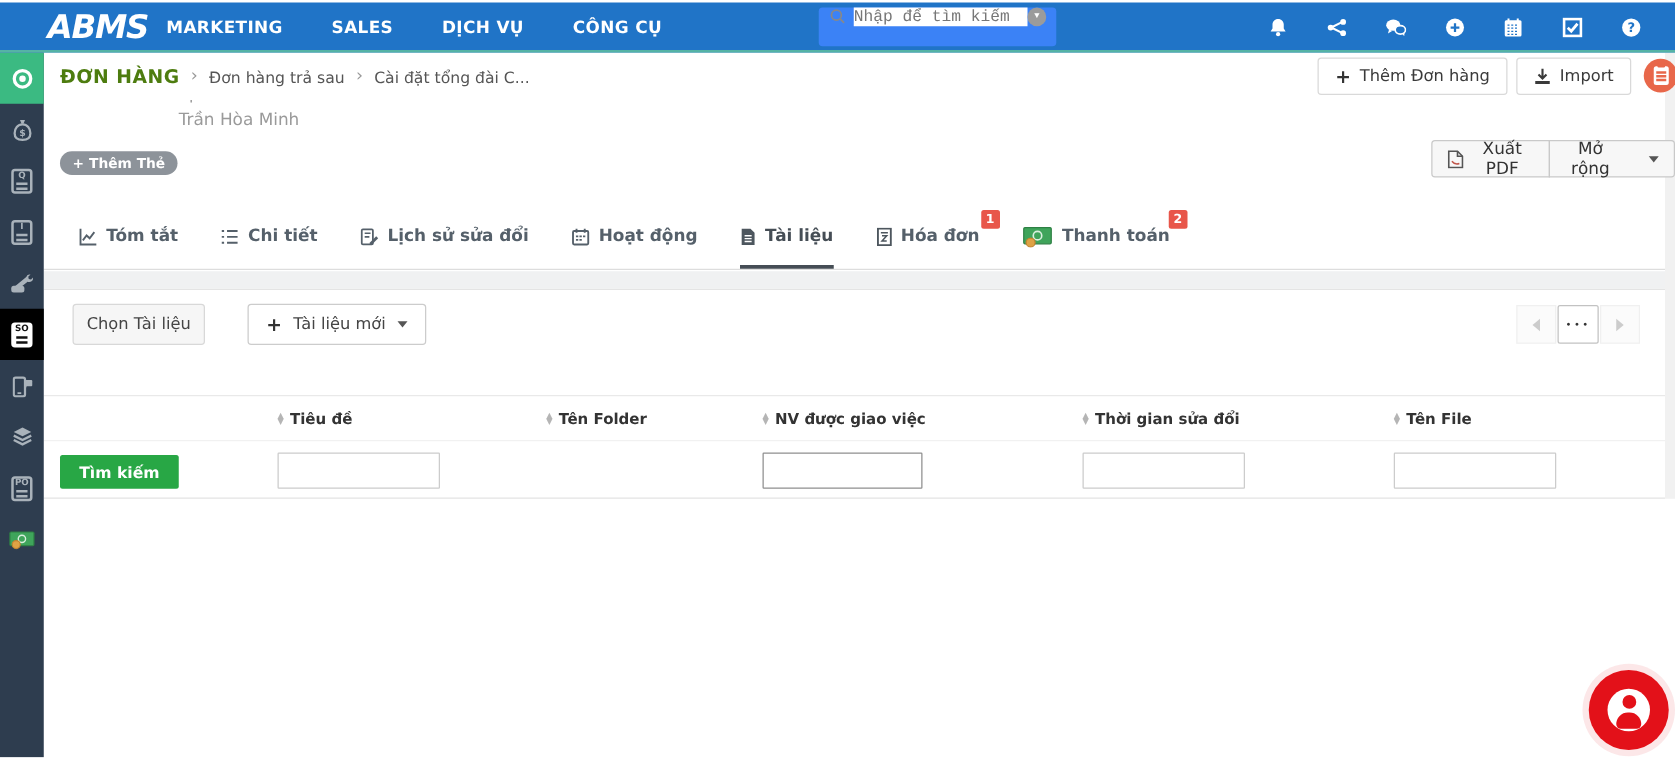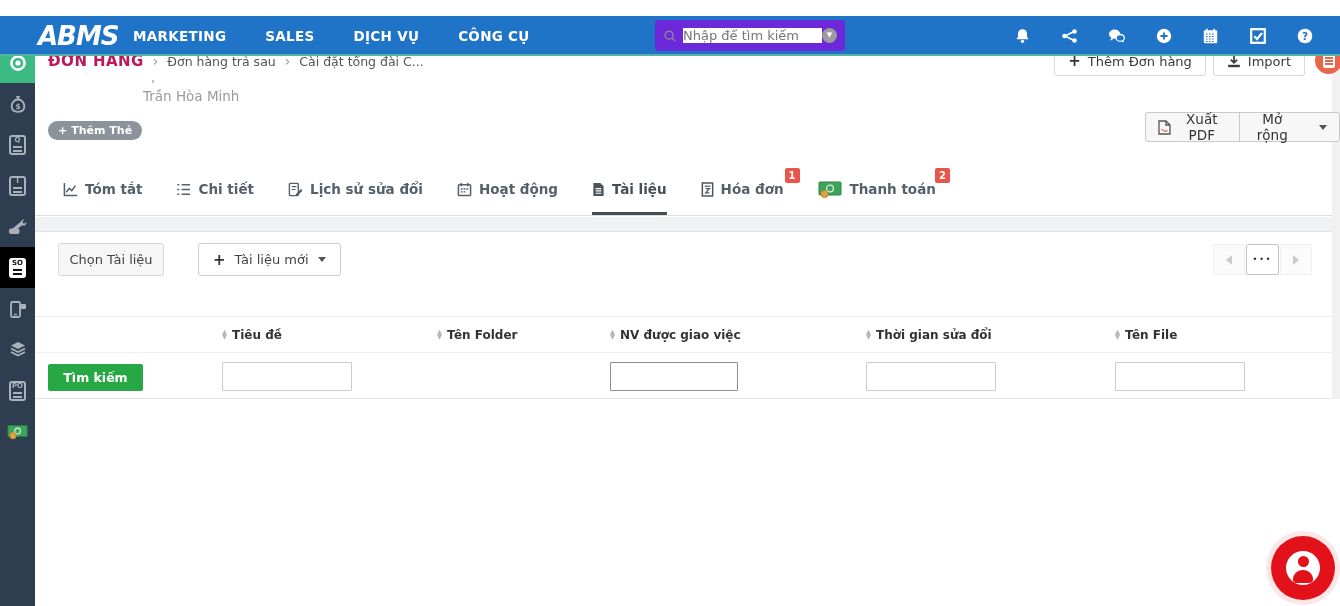--- a/index.html
+++ b/index.html
@@ -1,29 +1,29 @@
 <!DOCTYPE html>
 <html><head>
 <meta charset="utf-8">
 <style>
   * { margin:0; padding:0; box-sizing:border-box; }
   html,body { width:1340px; height:606px; overflow:hidden; background:#fff;
               font-family:"DejaVu Sans","Liberation Sans",sans-serif; }
   .page { position:relative; width:1340px; height:606px; background:#fff; overflow:hidden; }
 
   
-  .topbar { position:absolute; left:0; top:16px; width:1340px; height:40px;
+  .topbar { position:absolute; left:0; top:2px; width:1340px; height:40px;
             background:#2074c7; border-bottom:2px solid #55b3a5; z-index:20; overflow:visible; }
   .logo { position:absolute; left:38px; top:0; line-height:40px; color:#fff;
           font-size:26px; font-weight:800; font-style:italic; letter-spacing:-1px; }
   .topnav { position:absolute; left:133px; top:0; height:40px; display:flex; gap:39px; }
   .topnav .nav-item { line-height:40px; color:#fff; font-size:13.5px; font-weight:700;
                       letter-spacing:.3px; cursor:pointer; white-space:nowrap; }
-  .searchbox { position:absolute; left:655px; top:4px; width:190px; height:31px; background:#6d28d9;
-               border-radius:3px; display:flex; align-items:center; padding:0 8px; }
+  .searchbox { position:absolute; left:655px; top:4px; width:190px; height:31px; background:#3b82f6;
+               border-radius:3px; display:flex; align-items:flex-start; padding:0 8px;font-family:Liberation Mono, monospace; }
   .searchbox input { flex:1; min-width:0; border:none; outline:none; font-size:13px; color:#555;
                      margin-left:6px; font-family:inherit; }
   .searchbox input::placeholder { color:#777; }
   .chev-circle { width:15px; height:15px; border-radius:50%; background:#9b9b9b; color:#fff;
                  display:flex; align-items:center; justify-content:center; flex:none; }
   .chev-circle::before { content:"▼"; font-size:7px; line-height:1; }
   .hicons { position:absolute; left:1014px; top:0; height:40px; display:flex; align-items:center; gap:30px; }
   .hicon { width:17px; height:17px; display:flex; align-items:center; justify-content:center; cursor:pointer; flex:none; }
 
   
@@ -35,21 +35,21 @@
             flex-direction:column; align-items:center; justify-content:center; }
   .doc-ic .ltr { color:#a9b2ba; font-size:7px; font-weight:bold; line-height:7px; letter-spacing:0; }
   .doc-ic .ln { width:9px; border-top:2px solid #a9b2ba; margin-top:2px; }
   .doc-ic.inverse { background:#fff; border-color:#fff; }
   .doc-ic.inverse .ltr { color:#111; }
   .doc-ic.inverse .ln { border-color:#111; }
 
   
   .crumb-bar { position:absolute; left:35px; top:42px; width:1297px; height:38px; background:#fff; z-index:6; }
   .bc-wrap { position:absolute; left:13px; top:0; height:38px; display:flex; align-items:center; gap:9px; }
-  .bc-title { font-size:15px; font-weight:700; color:#be185d; letter-spacing:.4px; }
+  .bc-title { font-size:15px; font-weight:700; color:#4d7c0f; letter-spacing:.4px; }
   .bc-sep { color:#999; font-size:14px; }
   .bc-item { font-size:12.5px; color:#555; cursor:pointer; white-space:nowrap; }
   .action-buttons { position:absolute; right:27px; top:4px; display:flex; gap:7px; }
   .abtn { height:30px; background:#fff; border:1px solid #d9d9d9; border-radius:3px; color:#3a3a3a;
           font-size:13px; display:flex; align-items:center; gap:7px; padding:0 13px; cursor:pointer;
           font-family:inherit; white-space:nowrap; }
   .plus-g::before { content:"+"; font-weight:700; font-size:15px; color:#333; }
   .caret { width:0; height:0; border-left:4px solid transparent; border-right:4px solid transparent;
            border-top:5px solid #555; display:inline-block; }
   .notify-circle { position:absolute; left:1315px; top:47px; width:27px; height:27px; border-radius:50%;

